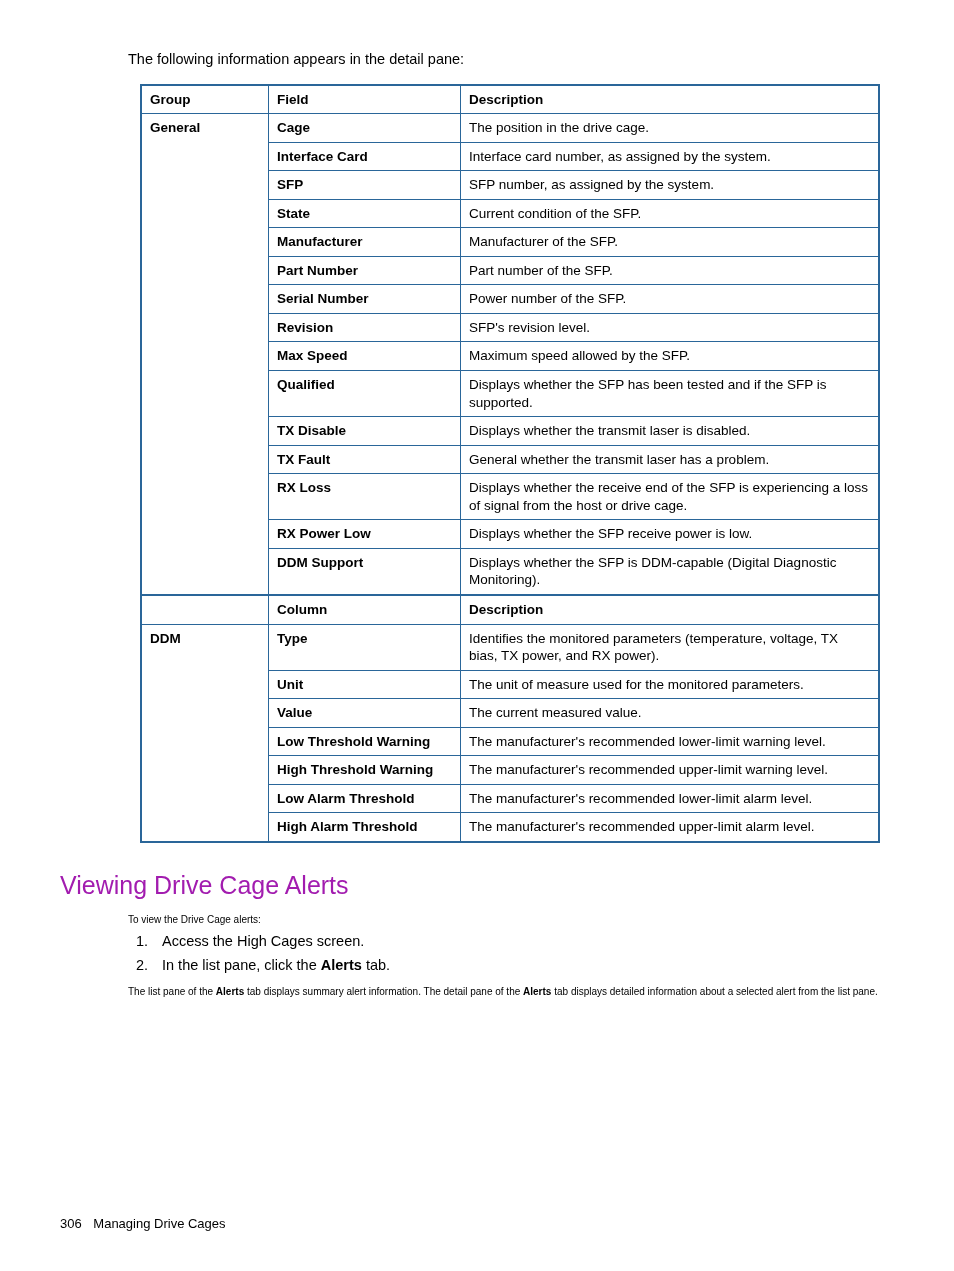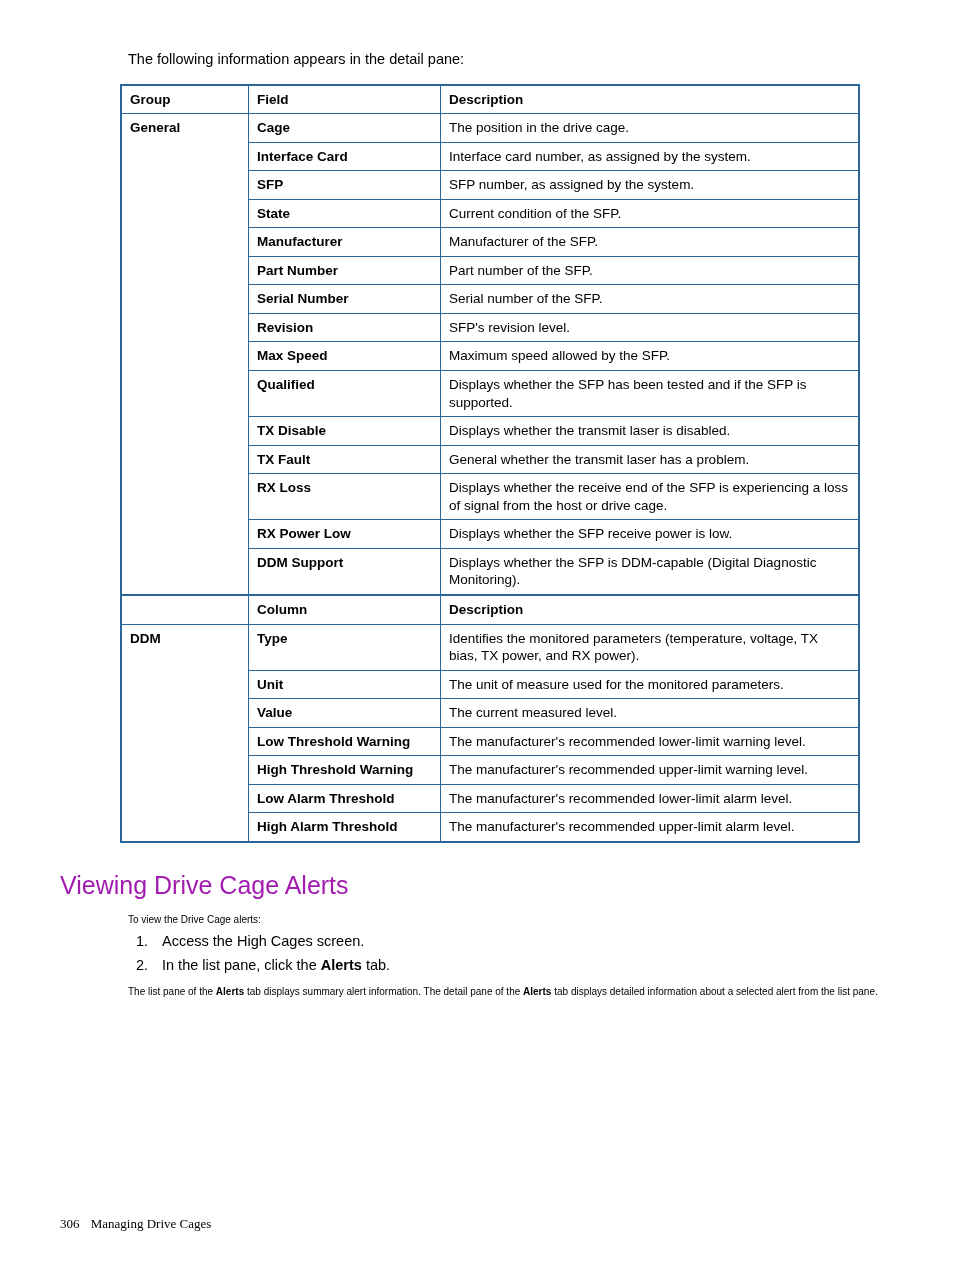--- a/index.html
+++ b/index.html
@@ -12,21 +12,21 @@
     line-height: 1.35;
   }
   .intro {
     margin-left: 68px;
     margin-bottom: 14px;
     font-size: 14.5px;
   }
   table {
     border-collapse: collapse;
     width: 740px;
-    margin-left: 60px;
+    margin-left: 80px;
     border: 2px solid #2a6699;
   }
   td {
     border: 1px solid #2a6699;
     padding: 5px 8px;
     vertical-align: top;
     font-size: 13.5px;
     line-height: 1.3;
   }
   td.group-col { width: 110px; }
@@ -56,21 +56,20 @@
   }
   ol.steps li {
     margin-bottom: 4px;
     padding-left: 10px;
   }
   .footer {
     position: absolute;
     bottom: 38px;
     left: 60px;
     font-size: 13px;
-    font-family: Liberation Serif, serif;
   }
   .footer .pn { margin-right: 8px; }
   .nb { border-bottom: none; }
 </style>
 </head>
 <body>
 
 <div class="intro">The following information appears in the detail pane:</div>
 
 <table>
@@ -100,21 +99,21 @@
   <tr>
         <td class="bold">Manufacturer</td>
         <td>Manufacturer of the SFP.</td>
       </tr>
   <tr>
         <td class="bold">Part Number</td>
         <td>Part number of the SFP.</td>
       </tr>
   <tr>
         <td class="bold">Serial Number</td>
-        <td>Serial number of the SFP.</td>
+        <td>Power number of the SFP.</td>
       </tr>
   <tr>
         <td class="bold">Revision</td>
         <td>SFP's revision level.</td>
       </tr>
   <tr>
         <td class="bold">Max Speed</td>
         <td>Maximum speed allowed by the SFP.</td>
       </tr>
   <tr>
@@ -151,21 +150,21 @@
     <td class="bold nb" rowspan="7">DDM</td>
     <td class="bold">Type</td>
     <td>Identifies the monitored parameters (temperature, voltage, TX bias, TX power, and RX power).</td>
   </tr>
   <tr>
         <td class="bold">Unit</td>
         <td>The unit of measure used for the monitored parameters.</td>
       </tr>
   <tr>
         <td class="bold">Value</td>
-        <td>The current measured level.</td>
+        <td>The current measured value.</td>
       </tr>
   <tr>
         <td class="bold">Low Threshold Warning</td>
         <td>The manufacturer's recommended lower-limit warning level.</td>
       </tr>
   <tr>
         <td class="bold">High Threshold Warning</td>
         <td>The manufacturer's recommended upper-limit warning level.</td>
       </tr>
   <tr>

